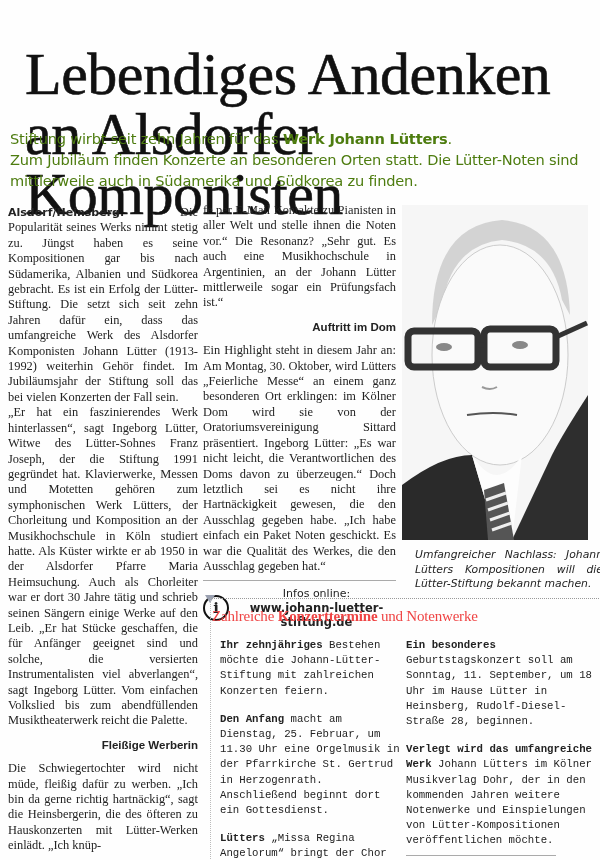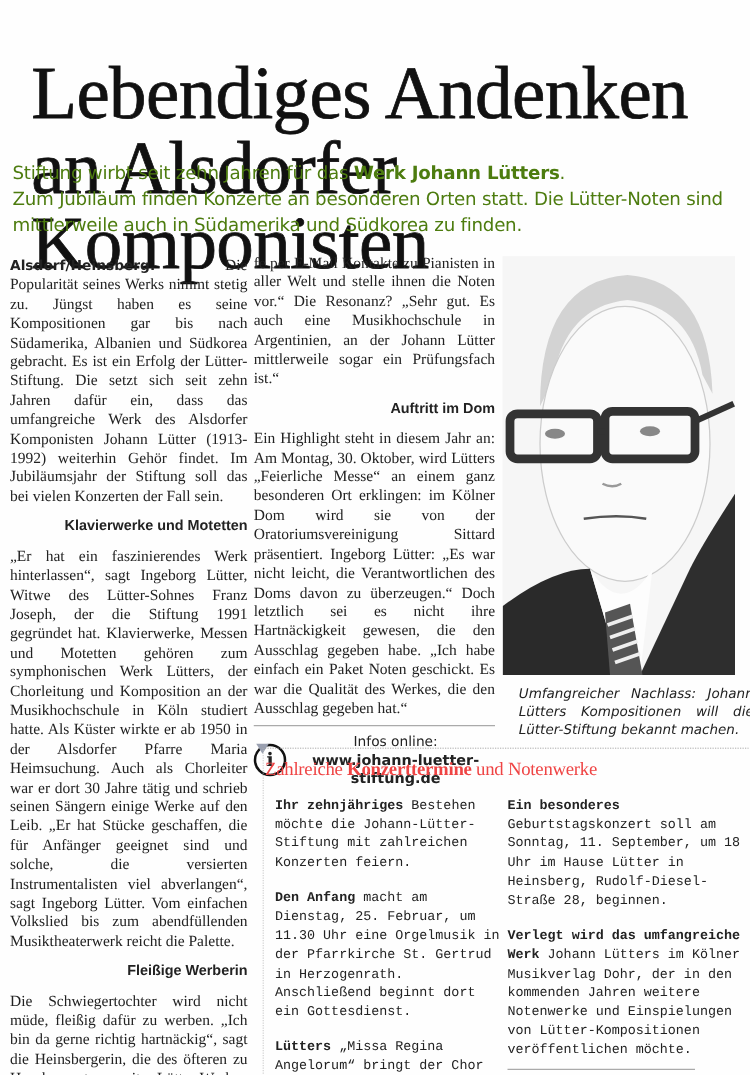--- a/index.html
+++ b/index.html
@@ -35,21 +35,20 @@
 
 <h1 class="headline">Lebendiges Andenken an Alsdorfer Komponisten</h1>
 
 <div class="subhead">
   <span>Stiftung wirbt seit zehn Jahren für das </span><b>Werk Johann Lütters</b><span>.</span><br>
   <span>Zum Jubiläum finden Konzerte an besonderen Orten statt. Die Lütter-Noten sind mittlerweile auch in Südamerika und Südkorea zu finden.</span>
 </div>
 
 <div class="col col1">
   <p><b class="dateline">Alsdorf/Heinsberg.</b><span> Die Popularität seines Werks nimmt stetig zu. Jüngst haben es seine Kompositionen gar bis nach Südamerika, Albanien und Südkorea gebracht. Es ist ein Erfolg der Lütter-Stiftung. Die setzt sich seit zehn Jahren dafür ein, dass das umfangreiche Werk des Alsdorfer Komponisten Johann Lütter (1913-1992) weiterhin Gehör findet. Im Jubiläumsjahr der Stiftung soll das bei vielen Konzerten der Fall sein.</span></p>
-  <div class="subtitle">Klavierwerke und Motetten</div>
   <p>„Er hat ein faszinierendes Werk hinterlassen“, sagt Ingeborg Lütter, Witwe des Lütter-Sohnes Franz Joseph, der die Stiftung 1991 gegründet hat. Klavierwerke, Messen und Motetten gehören zum symphonischen Werk Lütters, der Chorleitung und Komposition an der Musikhochschule in Köln studiert hatte. Als Küster wirkte er ab 1950 in der Alsdorfer Pfarre Maria Heimsuchung. Auch als Chorleiter war er dort 30 Jahre tätig und schrieb seinen Sängern einige Werke auf den Leib. „Er hat Stücke geschaffen, die für Anfänger geeignet sind und solche, die versierten Instrumentalisten viel abverlangen“, sagt Ingeborg Lütter. Vom einfachen Volkslied bis zum abendfüllenden Musiktheaterwerk reicht die Palette.</p>
   <div class="subtitle">Fleißige Werberin</div>
   <p>Die Schwiegertochter wird nicht müde, fleißig dafür zu werben. „Ich bin da gerne richtig hartnäckig“, sagt die Heinsbergerin, die des öfteren zu Hauskonzerten mit Lütter-Werken einlädt. „Ich knüp-</p>
 </div>
 
 <div class="col col2">
   <p>fe per E-Mail Kontakte zu Pianisten in aller Welt und stelle ihnen die Noten vor.“ Die Resonanz? „Sehr gut. Es auch eine Musikhochschule in Argentinien, an der Johann Lütter mittlerweile sogar ein Prüfungsfach ist.“</p>
   <div class="subtitle">Auftritt im Dom</div>
   <p>Ein Highlight steht in diesem Jahr an: Am Montag, 30. Oktober, wird Lütters „Feierliche Messe“ an einem ganz besonderen Ort erklingen: im Kölner Dom wird sie von der Oratoriumsvereinigung Sittard präsentiert. Ingeborg Lütter: „Es war nicht leicht, die Verantwortlichen des Doms davon zu überzeugen.“ Doch letztlich sei es nicht ihre Hartnäckigkeit gewesen, die den Ausschlag gegeben habe. „Ich habe einfach ein Paket Noten geschickt. Es war die Qualität des Werkes, die den Ausschlag gegeben hat.“</p>
   <div class="infobox">

